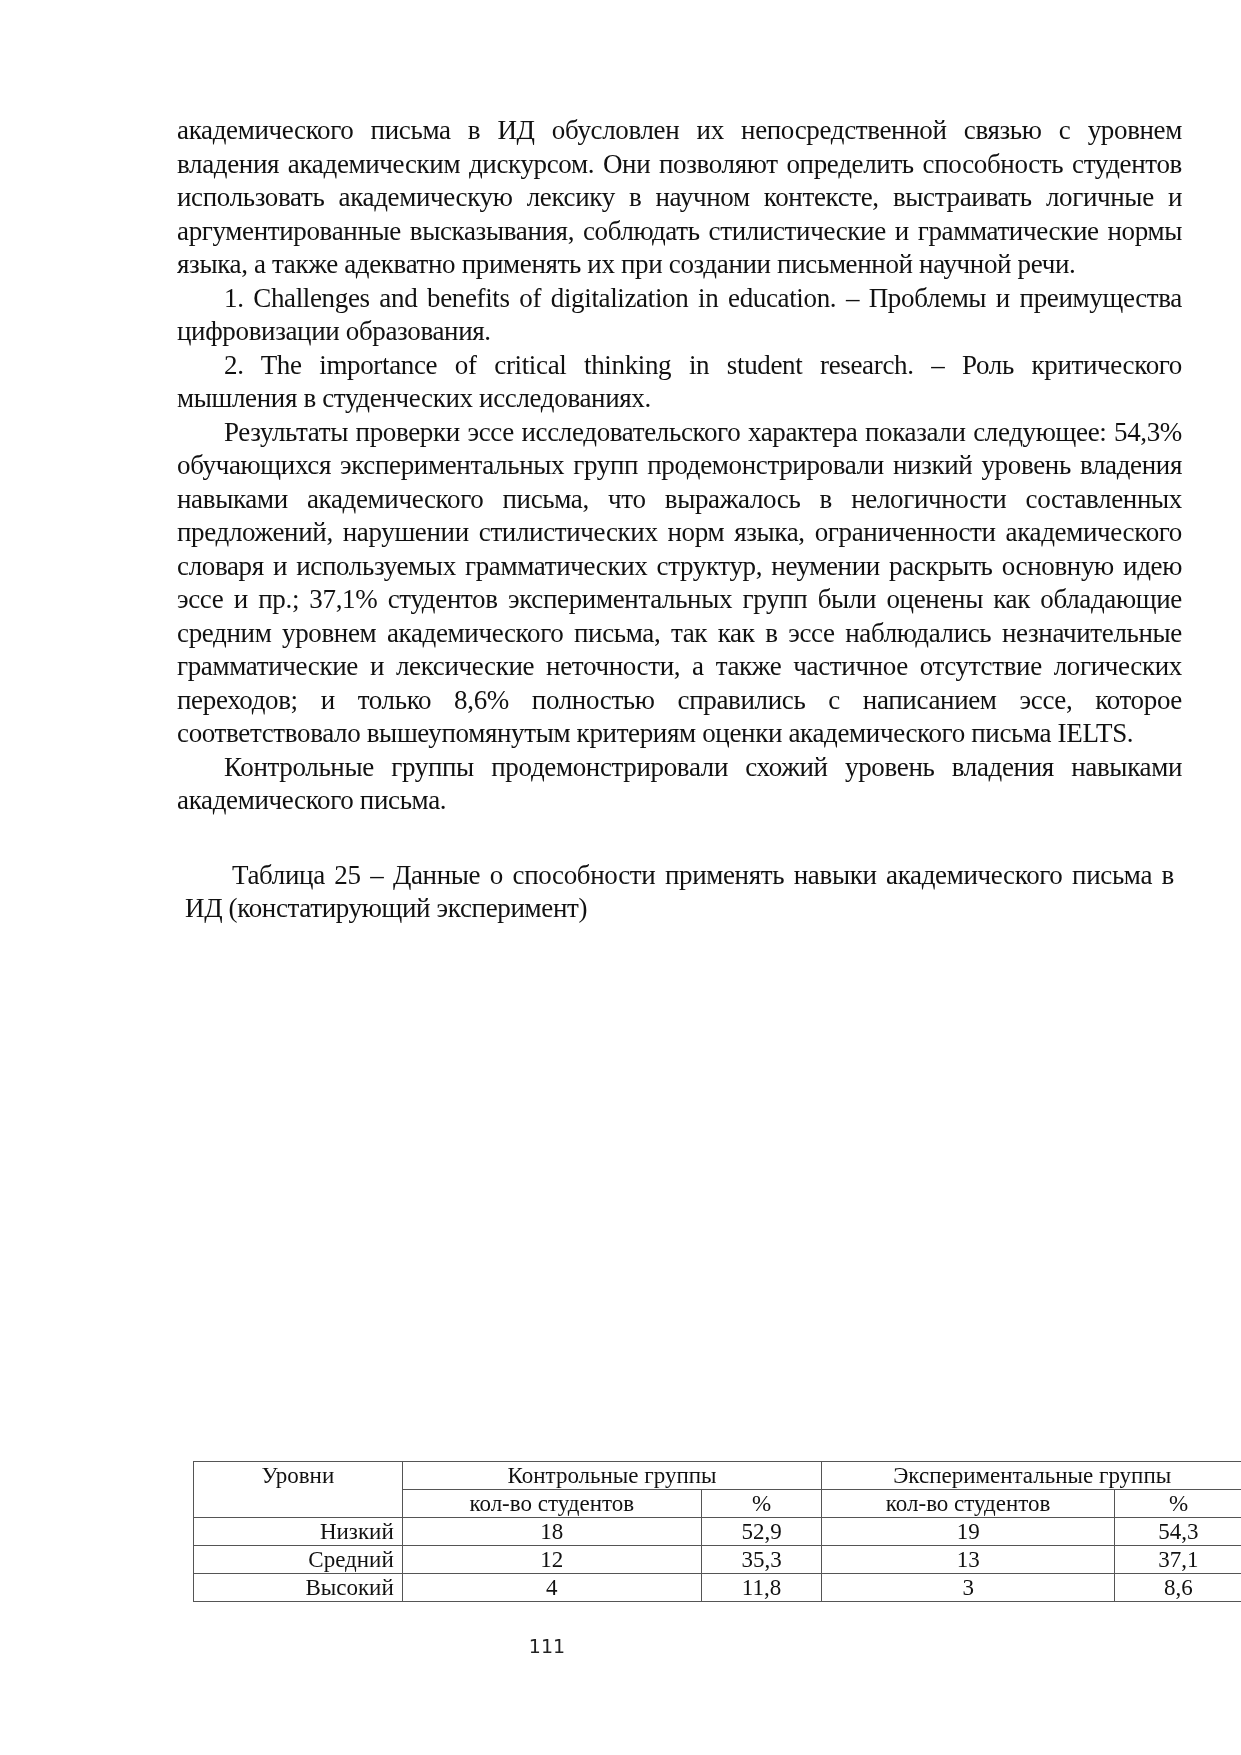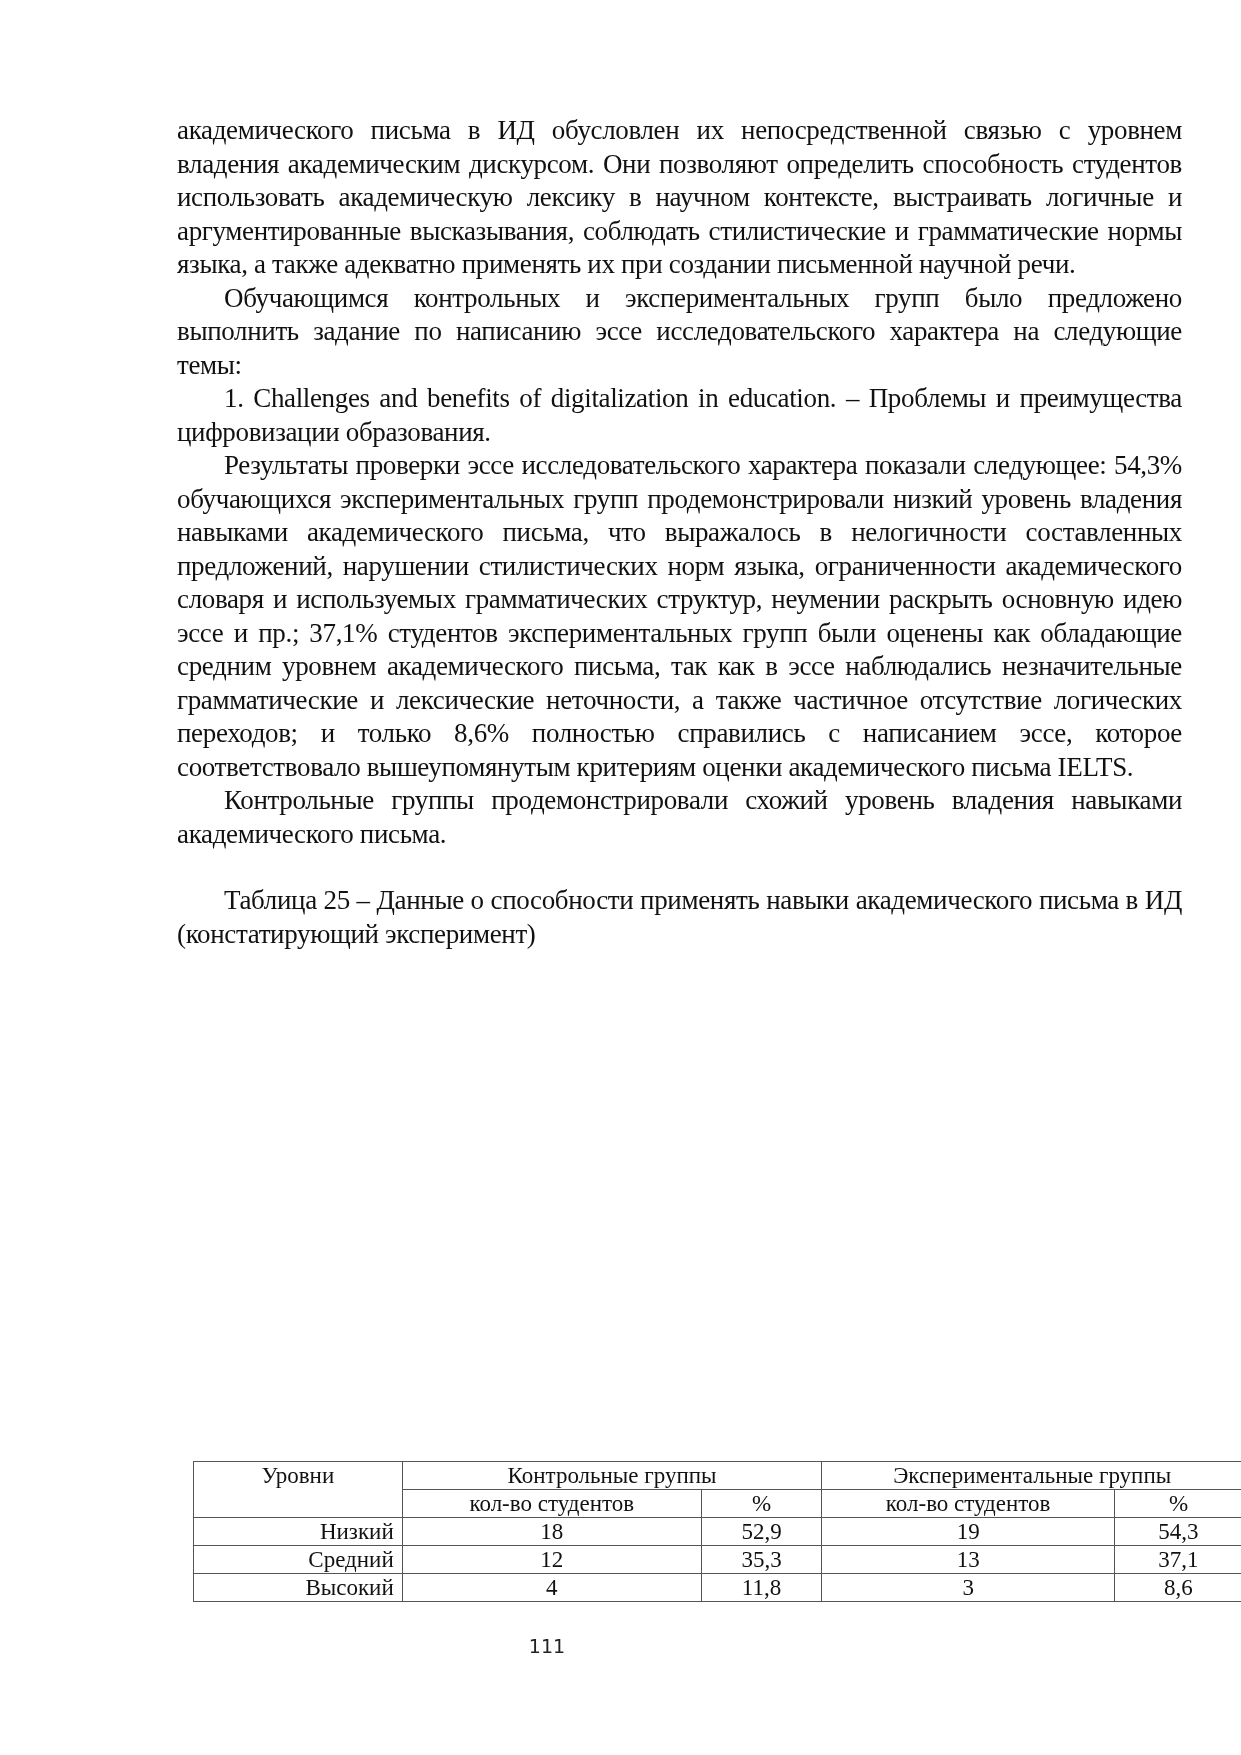--- a/index.html
+++ b/index.html
@@ -36,21 +36,21 @@
     text-indent: 47px;
   }
   .gap {
     height: 33px;
   }
   .caption {
     font-size: 27px;
     line-height: 33.5px;
     text-align: justify;
     text-indent: 47px;
-    margin: 0;
+    margin: 8px;
     letter-spacing: -0.35px;
   }
   table.data-table {
     position: absolute;
     left: 193px;
     top: 1461px;
     width: 1050px;
     border-collapse: collapse;
     font-family: "Liberation Serif", "DejaVu Serif", serif;
     font-size: 23px;
@@ -74,24 +74,24 @@
     font-family: "DejaVu Sans", "Liberation Sans", sans-serif;
     font-size: 19px;
     color: #222;
   }
 </style>
 </head>
 <body>
 
 <div class="page-body">
   <p class="para">академического письма в ИД обусловлен их непосредственной связью с уровнем владения академическим дискурсом. Они позволяют определить  способность студентов использовать академическую лексику в научном контексте, выстраивать логичные и аргументированные высказывания, соблюдать стилистические и грамматические нормы языка, а также адекватно применять их при создании письменной научной речи.</p>
-  <p class="para indent">Обучающимся контрольных и экспериментальных групп было предложено выполнить задание по написанию эссе исследовательского характера на следующие темы:</p>
 
   <div>
     <p class="para list-item">1. Challenges and benefits of digitalization in education. – Проблемы и преимущества цифровизации образования.</p>
+    <p class="para list-item">2. The importance of critical thinking in student research. – Роль критического мышления в студенческих исследованиях.</p>
   </div>
 
   <p class="para indent">Результаты проверки эссе исследовательского характера показали следующее: 54,3% обучающихся экспериментальных групп продемонстрировали низкий уровень владения навыками академического письма, что выражалось в нелогичности составленных предложений, нарушении стилистических норм языка, ограниченности академического словаря и используемых грамматических структур, неумении раскрыть основную идею эссе и пр.; 37,1% студентов экспериментальных групп были оценены как обладающие средним уровнем академического письма, так как в эссе наблюдались незначительные грамматические и лексические неточности, а также частичное отсутствие логических переходов; и только 8,6% полностью справились с написанием эссе, которое соответствовало вышеупомянутым критериям оценки академического письма IELTS.</p>
   <p class="para indent">Контрольные группы продемонстрировали схожий уровень владения навыками академического письма.</p>
 
   <div class="gap"></div>
 
   <p class="caption">Таблица 25 – Данные о способности применять навыки академического письма в ИД (констатирующий эксперимент)</p>
 </div>
 

